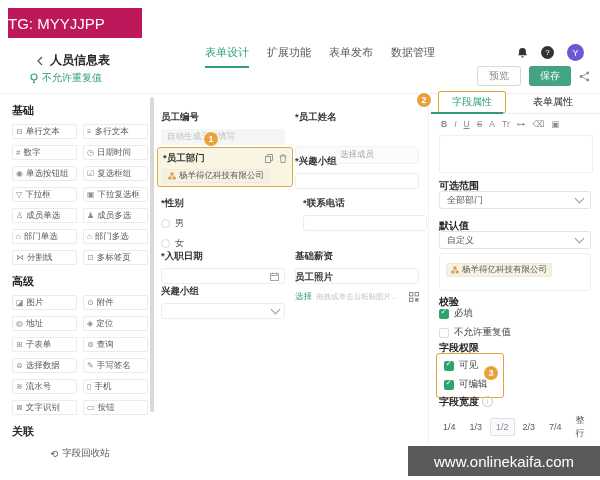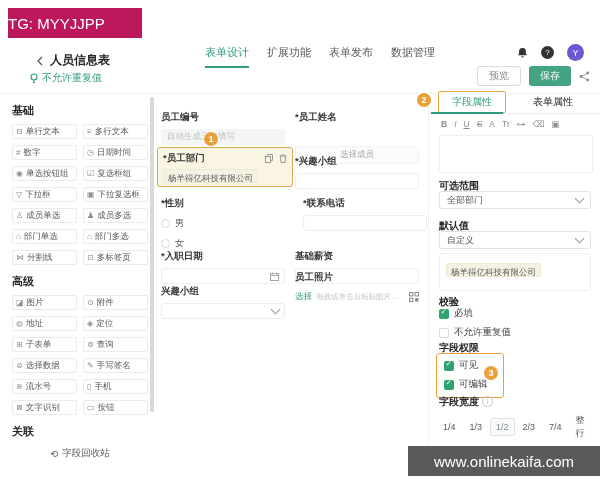--- a/index.html
+++ b/index.html
@@ -50,21 +50,21 @@
   .inp{margin-top:5px;height:16px;border:1px solid #ededed;border-radius:3px;background:#fff;
     display:flex;align-items:center;justify-content:space-between;padding:0 5px;box-sizing:border-box;}
   .inp.fill{background:#f4f5f6;border-color:#f4f5f6;color:#bfbfbf;font-size:8.5px;}
   .member-sel{margin-top:22px;height:16px;border-radius:3px;background:#fbfbfb;border:1px solid #f3f3f3;
     display:flex;align-items:center;justify-content:center;color:#a8a8a8;font-size:8.5px;}
   .sel-card{position:absolute;left:2px;top:52px;width:136px;height:40px;background:var(--cardbg);
     border:1px solid var(--cardbd);border-radius:3px;padding:4px 5px;box-sizing:border-box;}
   .sel-card .top{display:flex;justify-content:space-between;align-items:center;}
   .card-icons{display:flex;gap:6px;}
   .tag{margin-top:4px;background:#f5f1e3;border:1px solid #eee8d5;border-radius:2px;height:14px;
-    display:flex;align-items:center;gap:3px;padding:0 4px;font-size:8.5px;color:#595959;width:fit-content;max-width:120px;box-sizing:border-box;flex-direction:column;}
+    display:flex;align-items:center;gap:3px;padding:0 4px;font-size:8.5px;color:#595959;width:fit-content;max-width:120px;box-sizing:border-box;}
   .radio-row{display:flex;align-items:center;gap:5px;font-size:9px;color:#595959;margin-top:7px;}
   .radio{width:9px;height:9px;border:1px solid #d9d9d9;border-radius:50%;background:#fff;box-sizing:border-box;}
   .chev{width:6px;height:6px;border-right:1px solid #9a9a9a;border-bottom:1px solid #9a9a9a;
     transform:rotate(45deg);margin-top:-3px;flex:none;}
   .photo-row{margin-top:7px;display:flex;align-items:center;gap:4px;}
   .photo-row .link{color:var(--accent);font-size:8.5px;flex:none;}
   .photo-row .hint{color:#c4c4c4;font-size:7.5px;flex:1;white-space:nowrap;overflow:hidden;}
 
   
   .panel{position:absolute;left:428px;top:95px;width:172px;height:350px;border-left:1px solid #f2f2f2;padding-left:0;}

